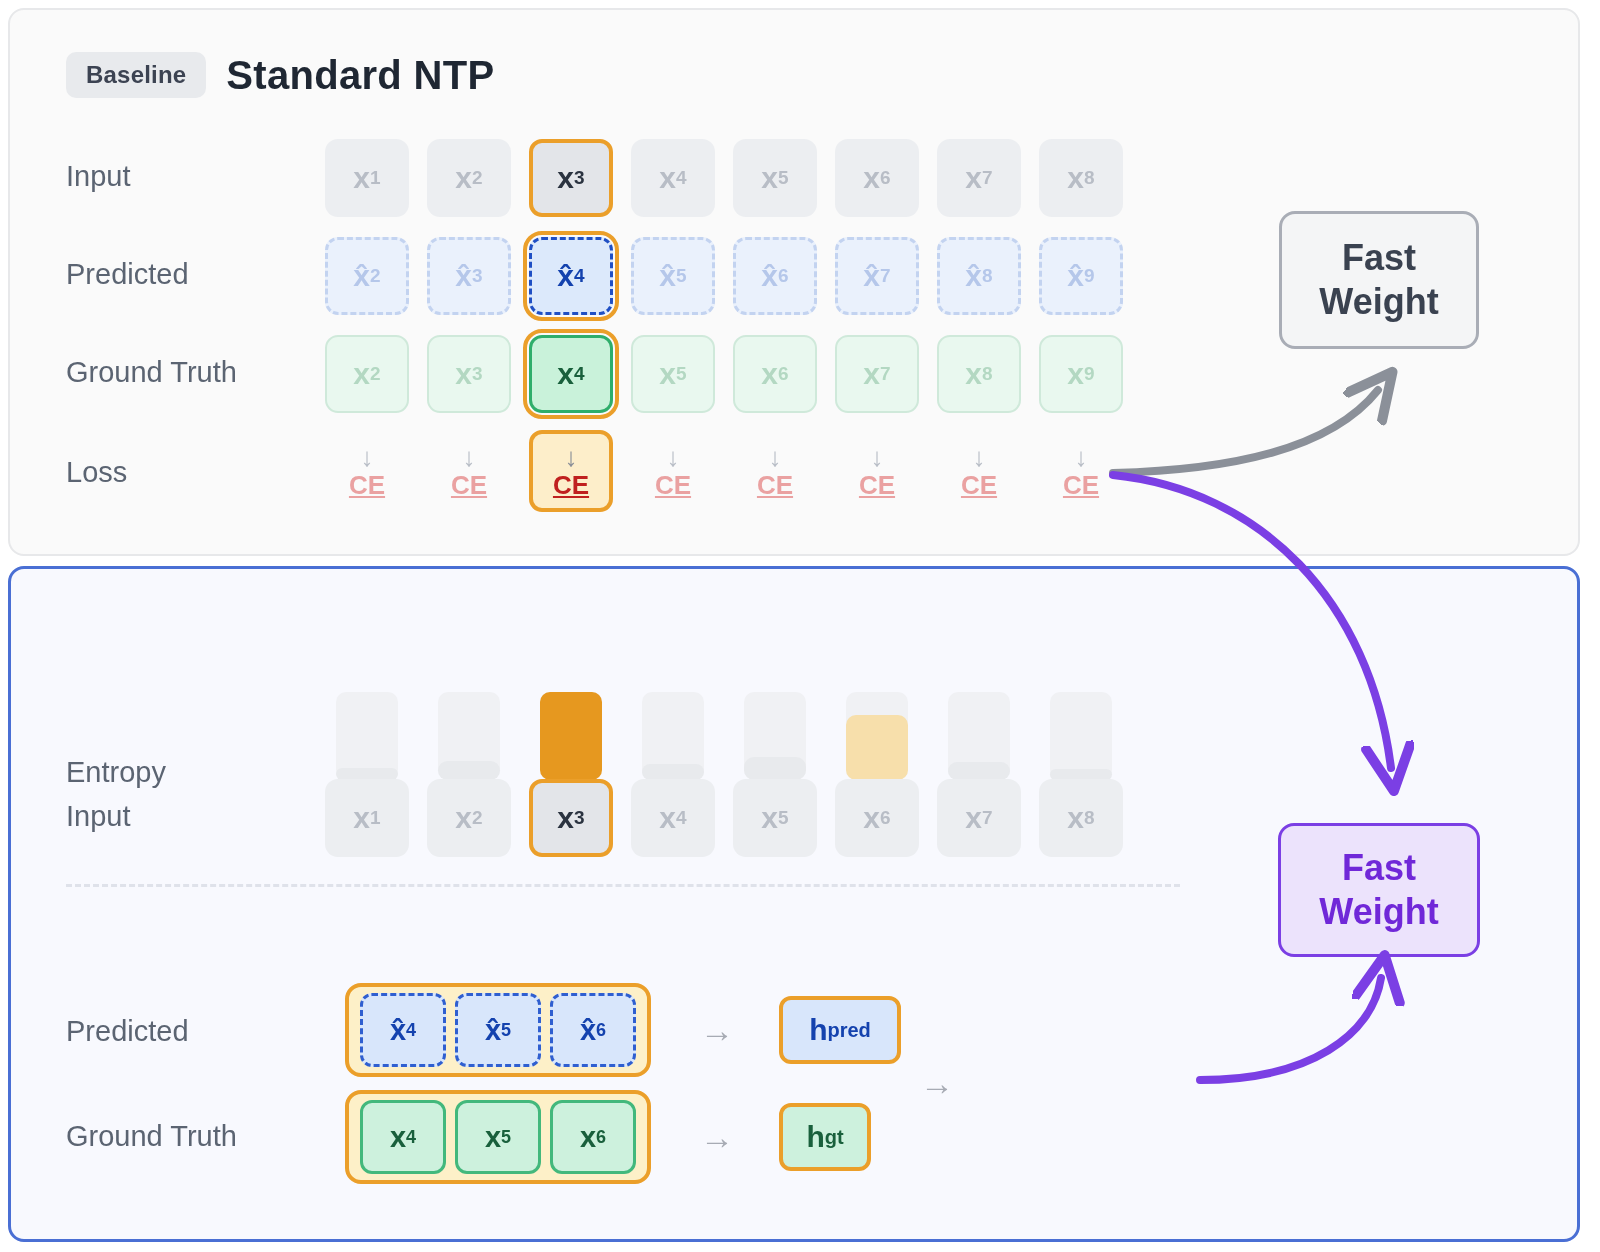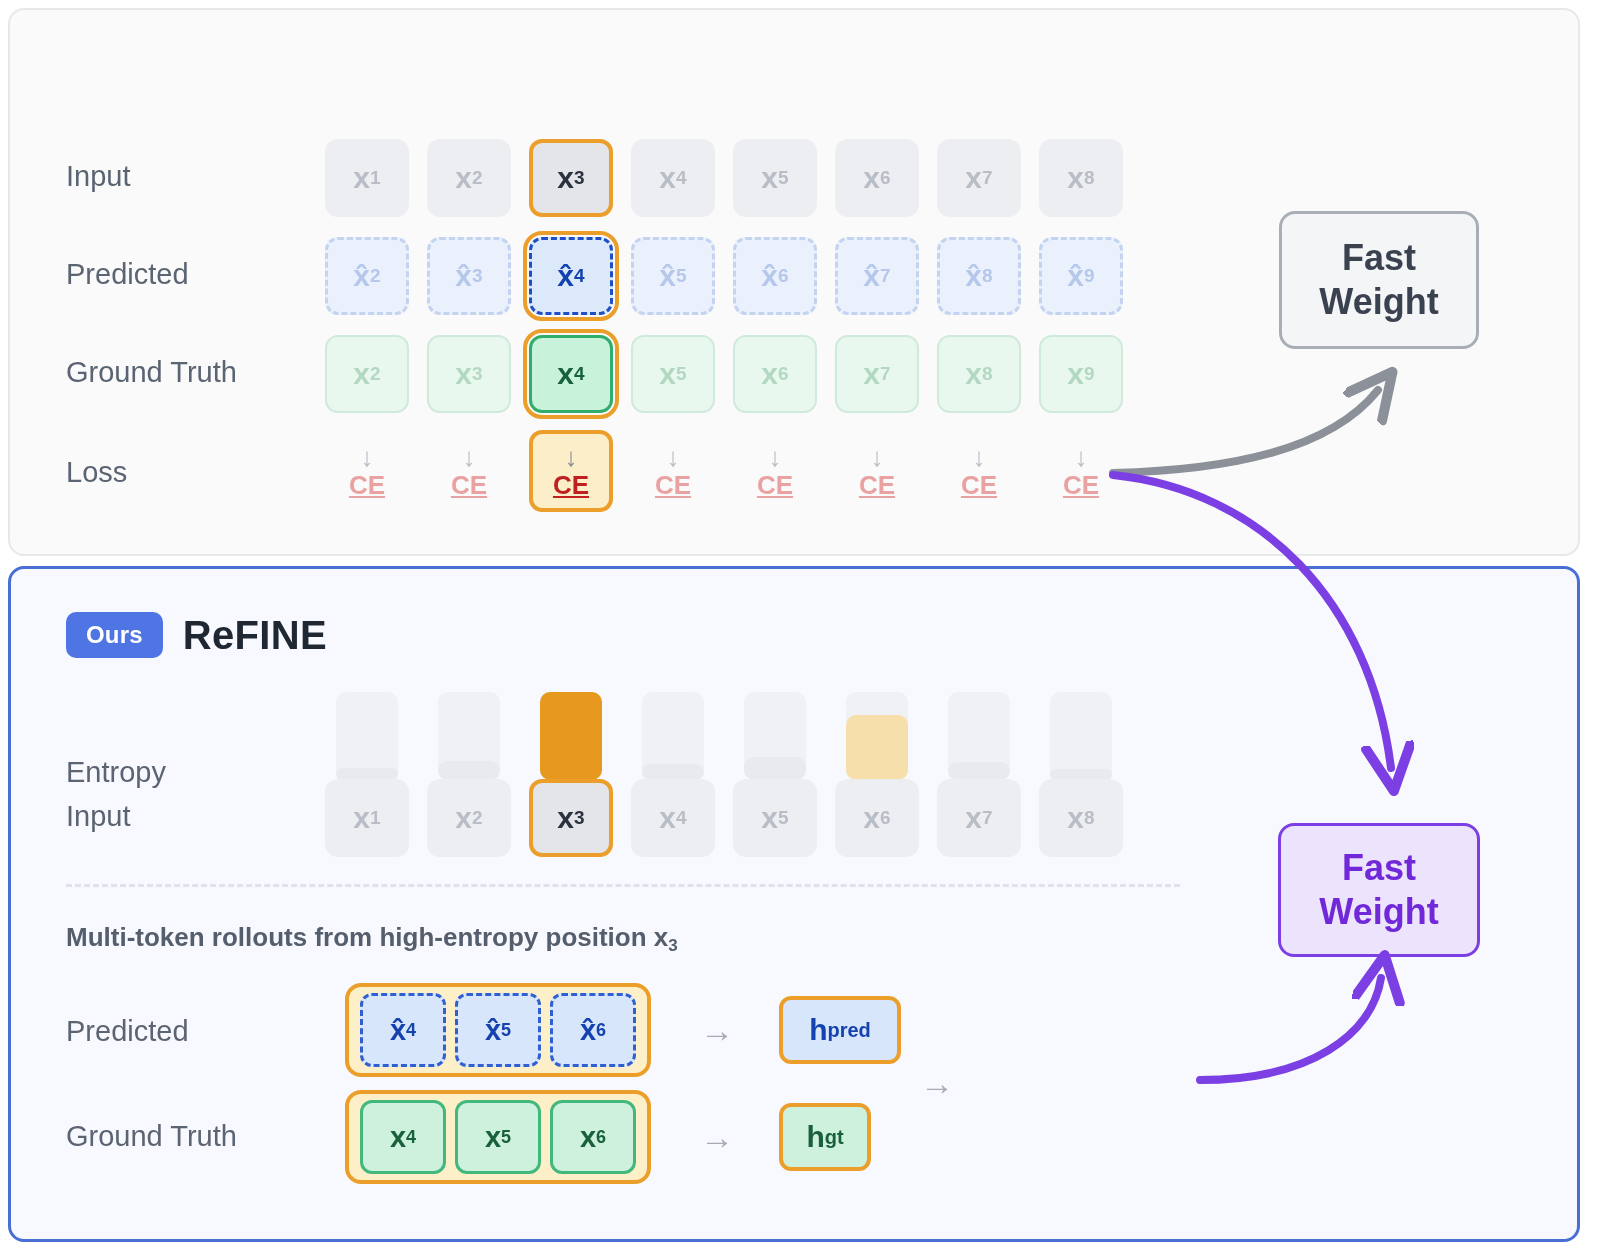--- a/index.html
+++ b/index.html
@@ -139,20 +139,24 @@
   svg.arrows { position:absolute; left:0; top:0; width:1600px; height:1252px;
                pointer-events:none; }
 </style>
 </head>
 <body>
 
 <div class="stage">
 
   <div class="panel panel-baseline"></div>
 
+  <div class="hdr" style="left:66px; top:52px;">
+    <span class="badge badge-gray">Baseline</span>
+    <span class="hdr-title">Standard NTP</span>
+  </div>
 
   <div class="rlabel" style="left:66px; top:160px;">Input</div>
   <div class="rlabel" style="left:66px; top:258px;">Predicted</div>
   <div class="rlabel" style="left:66px; top:356px;">Ground Truth</div>
   <div class="rlabel" style="left:66px; top:456px;">Loss</div>
 
   <div id="b-input">
       <div class="cell c-input" style="left: 325px; top: 139px;">
         <span>x</span>
         <sub>1</sub>
@@ -289,24 +293,20 @@
       </div>
     </div>
 
   <div class="fw fw-gray" style="left:1279px; top:211px; width:200px; height:138px;">
     <span>Fast</span>
     <span>Weight</span>
   </div>
 
   <div class="panel panel-ours"></div>
 
-  <div class="hdr" style="left:66px; top:612px;">
-    <span class="badge badge-blue">Ours</span>
-    <span class="hdr-title">ReFINE</span>
-  </div>
 
   <div class="rlabel" style="left:66px; top:756px;">Entropy</div>
   <div class="rlabel" style="left:66px; top:800px;">Input</div>
 
   <div id="o-entropy">
       <div class="ecol" style="left: 336px; top: 692px; height: 88px;">
         <div class="etrack"></div>
         <div class="efill" style="height: 12px;"></div>
       </div>
       <div class="ecol" style="left: 438px; top: 692px; height: 88px;">
@@ -368,23 +368,20 @@
         <sub>7</sub>
       </div>
       <div class="cell c-input" style="left: 1039px; top: 779px;">
         <span>x</span>
         <sub>8</sub>
       </div>
     </div>
 
   <div class="divider" style="left:66px; top:884px; width:1114px;"></div>
 
-  <div class="section-note" style="left:66px; top:922px;">
-    <span>Multi-token rollouts from high-entropy position x</span><sub>3</sub>
-  </div>
 
   <div class="rlabel" style="left:66px; top:1015px;">Predicted</div>
   <div class="rlabel" style="left:66px; top:1120px;">Ground Truth</div>
 
   <div class="rollgroup" id="o-rollpred" style="left:345px; top:983px; height:94px;">
       <div class="rcell pred">
         <span>x̂</span>
         <sub style="font-size: 18px; vertical-align: -6px;">4</sub>
       </div>
       <div class="rcell pred">

